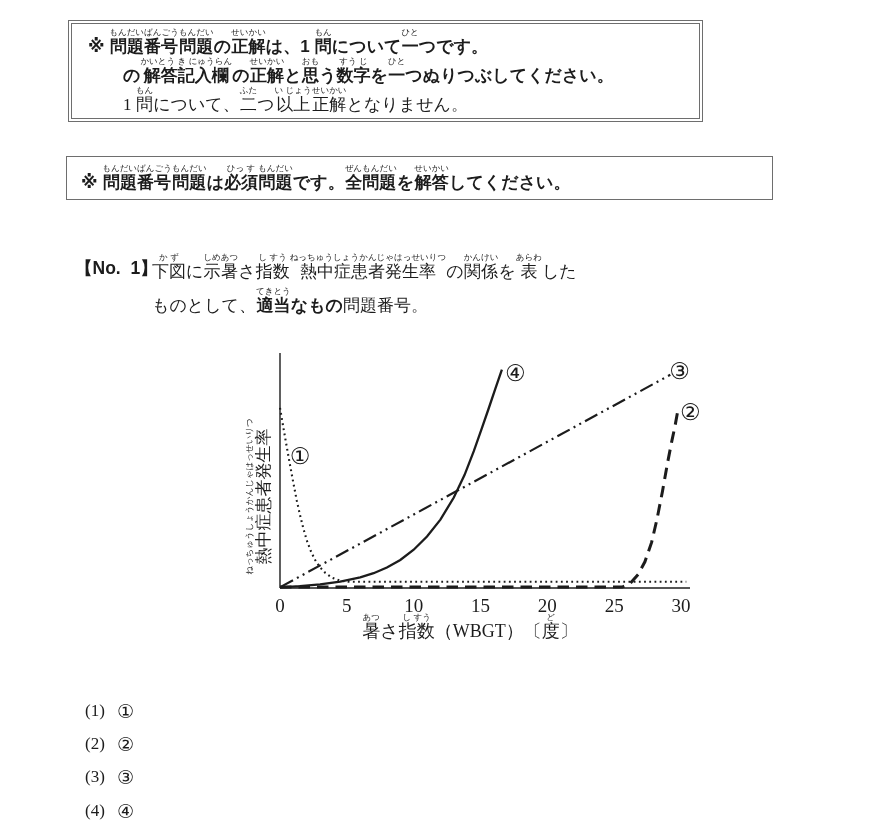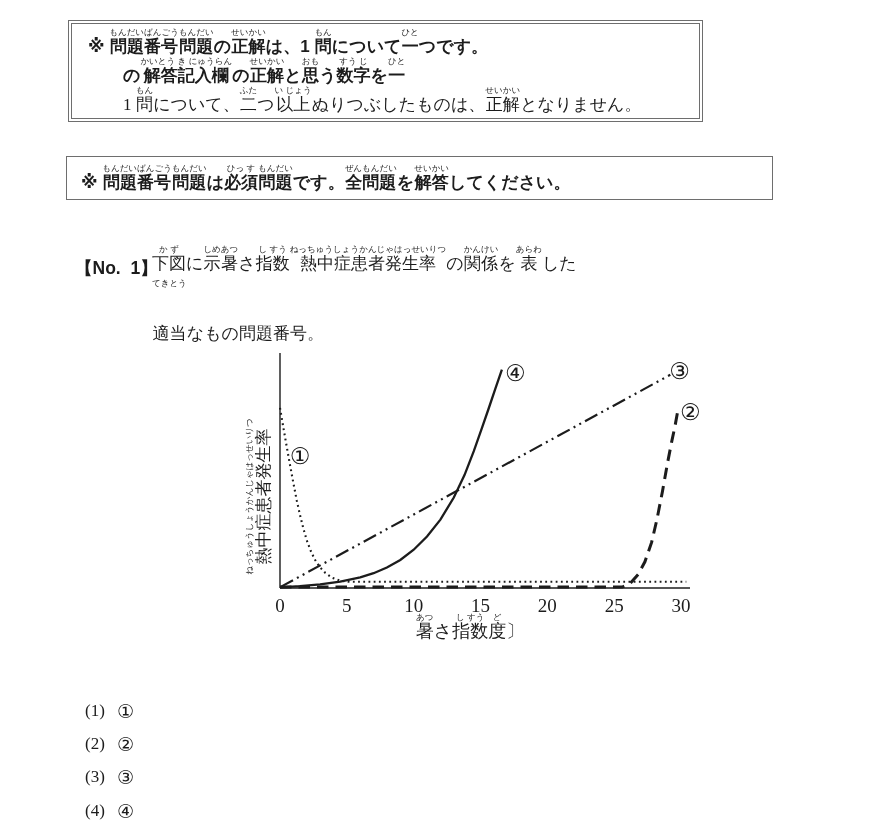--- a/index.html
+++ b/index.html
@@ -8,35 +8,35 @@
 
   
   .line{white-space:nowrap;}
   .seg{display:inline-flex;flex-direction:column;align-items:center;vertical-align:bottom;}
   .seg .ft{font-size:8.5px;line-height:10px;height:10px;white-space:pre;
            font-family:"Liberation Sans","DejaVu Sans",sans-serif;font-weight:400;letter-spacing:0;}
   .seg .ft.empty{visibility:hidden;}
   .seg .bt{font-size:17px;line-height:19px;white-space:pre;}
   .gothic .seg .bt{font-family:"Liberation Sans","DejaVu Sans",sans-serif;font-weight:700;}
   .mincho .seg .bt{font-family:"Liberation Serif","DejaVu Serif",serif;font-weight:400;}
-  .mincho .seg.b .bt{font-family:"Liberation Sans","DejaVu Sans",sans-serif;font-weight:400;margin-top:36px;}
+  .mincho .seg.b .bt{font-family:"Liberation Sans","DejaVu Sans",sans-serif;font-weight:700;}
   .indent{margin-left:35px;}
 
   
   .box-double{position:absolute;left:68px;top:20px;width:635px;box-sizing:border-box;
               border:4px double #6e6e6e;padding:3px 8px 4px 16px;}
   .box-double .line{height:29px;}
   .box-single{position:absolute;left:66px;top:156px;width:707px;box-sizing:border-box;
               border:1.5px solid #6e6e6e;padding:6px 8px 7px 14px;}
   .box-single .line{height:29px;}
 
   
   .qnum{position:absolute;left:75px;top:256px;font-size:17.5px;font-weight:700;white-space:pre;
         font-family:"Liberation Sans","DejaVu Sans",sans-serif;}
-  .qtext{position:absolute;left:152px;top:244px;width:690px;}
+  .qtext{position:absolute;left:152px;top:252px;width:690px;}
   .qtext .line{height:29px;margin-bottom:5px;}
 
   
   .chart{position:absolute;left:235px;top:348px;}
   .tick{font-family:"Liberation Serif","DejaVu Serif",serif;font-size:19px;fill:#1c1c1c;}
   .clabel{font-family:"DejaVu Sans","Liberation Sans",sans-serif;font-size:23px;fill:#1c1c1c;}
   .ylabel{position:absolute;left:153px;top:482px;width:210px;text-align:center;
           transform:rotate(-90deg);}
   .xlabel{position:absolute;left:300px;top:612px;width:340px;text-align:center;}
   .xlabel .seg .bt{font-size:18px;}
@@ -107,42 +107,42 @@
           <span class="bt">う</span>
         </span><span class="seg">
           <span class="ft">すう じ</span>
           <span class="bt">数字</span>
         </span><span class="seg">
           <span class="ft empty">&nbsp;</span>
           <span class="bt">を</span>
         </span><span class="seg">
           <span class="ft">ひと</span>
           <span class="bt">一</span>
+        </span><span class="seg">
+          <span class="ft empty">&nbsp;</span>
+          <span class="bt">つぬりつぶしてください。</span>
         </span></div>
     <div class="line mincho indent"><span class="seg">
           <span class="ft empty">&nbsp;</span>
           <span class="bt">1 </span>
         </span><span class="seg">
           <span class="ft">もん</span>
           <span class="bt">問</span>
         </span><span class="seg">
           <span class="ft empty">&nbsp;</span>
           <span class="bt">について、</span>
         </span><span class="seg">
           <span class="ft">ふた</span>
           <span class="bt">二</span>
         </span><span class="seg">
           <span class="ft empty">&nbsp;</span>
           <span class="bt">つ</span>
         </span><span class="seg">
           <span class="ft">い じょう</span>
           <span class="bt">以上</span>
-        </span><span class="seg">
-          <span class="ft empty">&nbsp;</span>
-          <span class="bt">ぬりつぶしたものは、</span>
         </span><span class="seg">
           <span class="ft">せいかい</span>
           <span class="bt">正解</span>
         </span><span class="seg">
           <span class="ft empty">&nbsp;</span>
           <span class="bt">となりません。</span>
         </span></div>
   </div>
 
   <div class="box-single">
@@ -214,21 +214,24 @@
         </span><span class="seg">
           <span class="ft empty">&nbsp;</span>
           <span class="bt">を</span>
         </span><span class="seg">
           <span class="ft">あらわ</span>
           <span class="bt">表</span>
         </span><span class="seg">
           <span class="ft empty">&nbsp;</span>
           <span class="bt">した</span>
         </span></div>
-    <div class="line mincho"><span class="seg b">
+    <div class="line mincho"><span class="seg">
+          <span class="ft empty">&nbsp;</span>
+          <span class="bt">ものとして、</span>
+        </span><span class="seg b">
           <span class="ft">てきとう</span>
           <span class="bt">適当</span>
         </span><span class="seg b">
           <span class="ft empty">&nbsp;</span>
           <span class="bt">なもの</span>
         </span><span class="seg">
           <span class="ft empty">&nbsp;</span>
           <span class="bt">問題番号。</span>
         </span></div>
   </div>
@@ -260,20 +263,23 @@
   <div class="xlabel line mincho"><span class="seg">
         <span class="ft">あつ</span>
         <span class="bt">暑</span>
       </span><span class="seg">
         <span class="ft empty">&nbsp;</span>
         <span class="bt">さ</span>
       </span><span class="seg">
         <span class="ft">し すう</span>
         <span class="bt">指数</span>
       </span><span class="seg">
+        <span class="ft empty">&nbsp;</span>
+        <span class="bt">（WBGT）〔</span>
+      </span><span class="seg">
         <span class="ft">ど</span>
         <span class="bt">度</span>
       </span><span class="seg">
         <span class="ft empty">&nbsp;</span>
         <span class="bt">〕</span>
       </span></div>
 
   <div class="options">
     <div class="option">
       <span class="marker">(1)</span>

